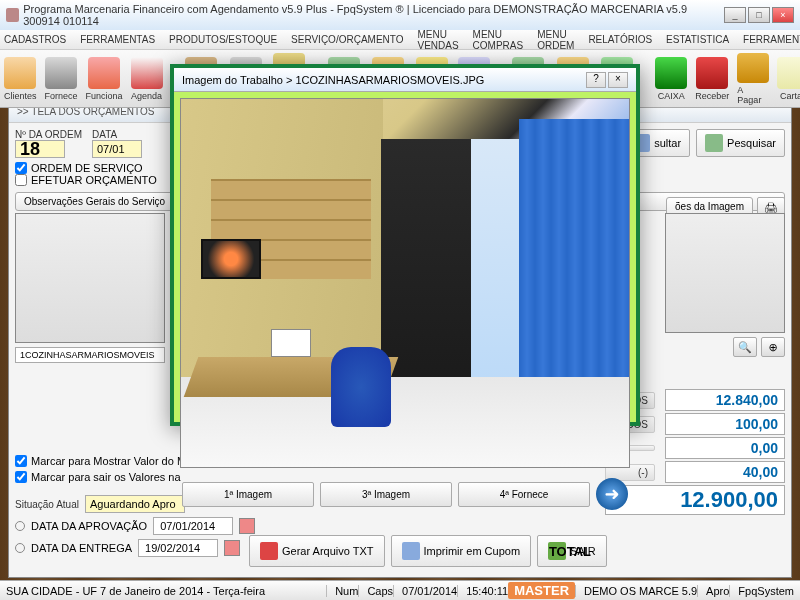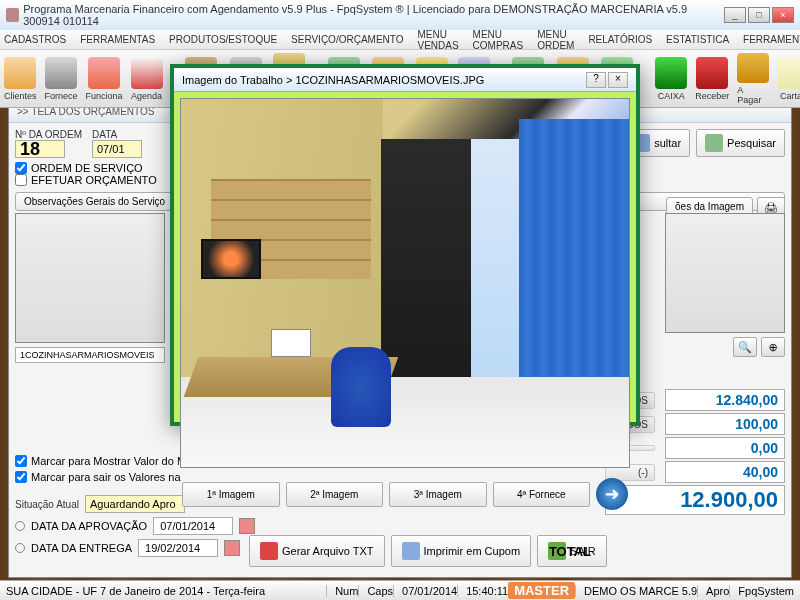--- a/index.html
+++ b/index.html
@@ -331,21 +331,20 @@
     <div class="room-cabinet"></div>
     <div class="room-mirror"></div>
     <div class="room-curtain"></div>
     <div class="room-floor"></div>
     <div class="room-desk"></div>
     <div class="room-laptop"></div>
     <div class="room-chair"></div>
   </div>
   <div class="modal-bottom">
     <div class="mb-btn">1ª  Imagem</div>
-    <div class="mb-btn">2ª  Imagem</div>
     <div class="mb-btn">3ª  Imagem</div>
     <div class="mb-btn">4ª  Fornece</div>
     <div class="mb-next">➜</div>
   </div>
 </div>
 
 <div class="statusbar">
   <span>SUA CIDADE - UF  7 de Janeiro de 2014 - Terça-feira</span>
   <span class="right">
     <span class="seg">Num</span>

